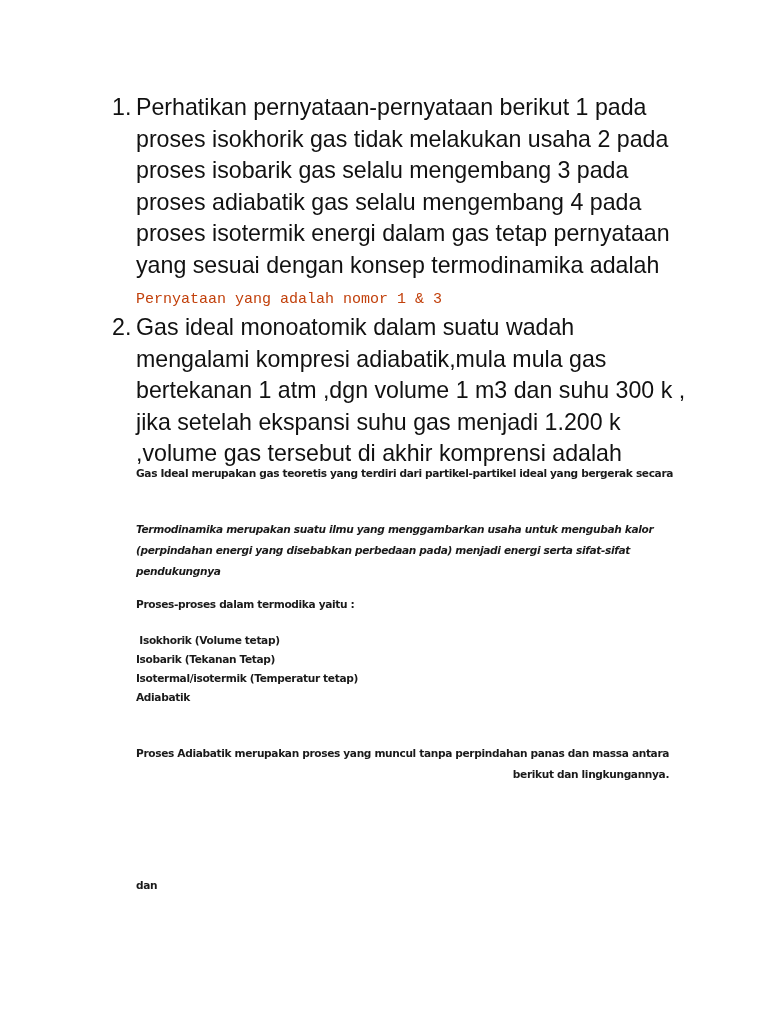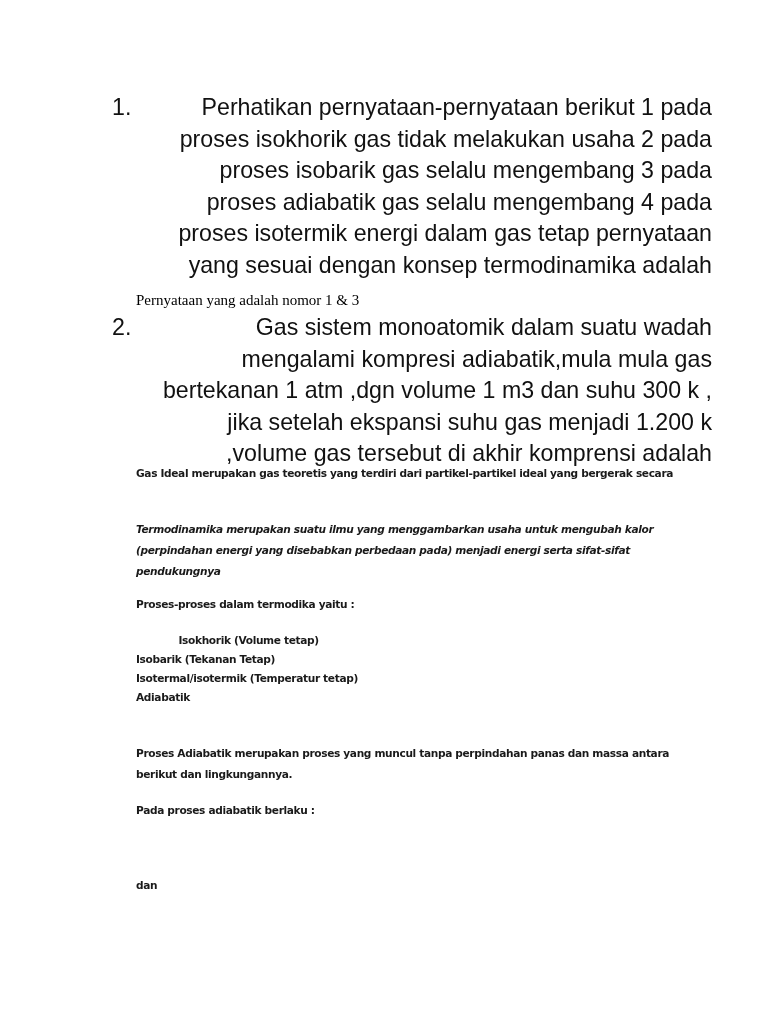--- a/index.html
+++ b/index.html
@@ -33,36 +33,35 @@
     }
     .q .num {
       position: absolute;
       left: 0;
       top: 0;
       width: 24px;
     }
     .q .body {
       margin-left: 24px;
       display: block;
-      text-align: right;
     }
     .q .line {
       display: block;
       white-space: nowrap;
     }
     #q1 { top: 92px; }
     #q2 { top: 312px; }
     .answer {
       position: absolute;
       left: 136px;
       top: 290px;
-      font-family: Liberation Serif, serif;
+      font-family: Liberation Mono, monospace;
       font-size: 15px;
       line-height: 20px;
-      color: #000000;
+      color: #c2410c;
       white-space: nowrap;
     }
     .expl {
       position: absolute;
       left: 136px;
       font-family: "DejaVu Sans", sans-serif;
       font-weight: bold;
       font-size: 10.6px;
       line-height: 21px;
       color: #1a1a1a;
@@ -88,21 +87,21 @@
       <span class="line">proses isotermik energi dalam gas tetap pernyataan</span>
       <span class="line">yang sesuai dengan konsep termodinamika adalah</span>
     </span>
   </div>
 
   <div class="answer">Pernyataan yang adalah nomor 1 &amp; 3</div>
 
   <div class="q" id="q2">
     <span class="num">2.</span>
     <span class="body">
-      <span class="line">Gas sistem monoatomik dalam suatu wadah</span>
+      <span class="line">Gas ideal monoatomik dalam suatu wadah</span>
       <span class="line">mengalami kompresi adiabatik,mula mula gas</span>
       <span class="line">bertekanan 1 atm ,dgn volume 1 m3 dan suhu 300 k ,</span>
       <span class="line">jika setelah ekspansi suhu gas menjadi 1.200 k</span>
       <span class="line">,volume gas tersebut di akhir komprensi adalah</span>
     </span>
   </div>
 
   <div class="expl" style="top:463px;">
     <span class="line">Gas Ideal merupakan gas teoretis yang terdiri dari partikel-partikel ideal yang bergerak secara</span>
   </div>
@@ -111,32 +110,29 @@
     <span class="line">Termodinamika merupakan suatu ilmu yang menggambarkan usaha untuk mengubah kalor</span>
     <span class="line">(perpindahan energi yang disebabkan perbedaan pada) menjadi energi serta sifat-sifat</span>
     <span class="line">pendukungnya</span>
   </div>
 
   <div class="expl" style="top:594px;">
     <span class="line">Proses-proses dalam termodika yaitu :</span>
   </div>
 
   <div class="expl" style="top:631px; line-height:19px;">
-    <span class="line" style="white-space:pre;text-align:center;"> Isokhorik (Volume tetap)</span>
+    <span class="line" style="white-space:pre;"> Isokhorik (Volume tetap)</span>
     <span class="line">Isobarik (Tekanan Tetap)</span>
     <span class="line">Isotermal/isotermik (Temperatur tetap)</span>
     <span class="line">Adiabatik</span>
   </div>
 
-  <div class="expl" style="top:743px;">
+  <div class="expl" style="top:743px;text-align:right;">
     <span class="line">Proses Adiabatik merupakan proses yang muncul tanpa perpindahan panas dan massa antara</span>
     <span class="line">berikut dan lingkungannya.</span>
   </div>
 
-  <div class="expl" style="top:800px;">
-    <span class="line">Pada proses adiabatik berlaku :</span>
-  </div>
 
   <div class="expl" style="top:875px;">
     <span class="line">dan</span>
   </div>
 
 </div>
 
 </body></html>

